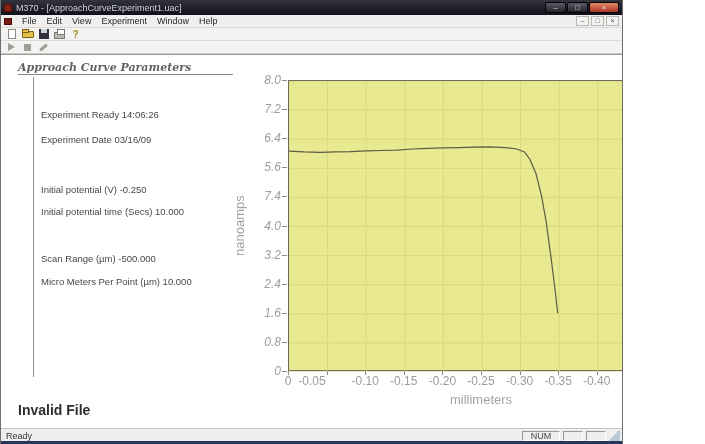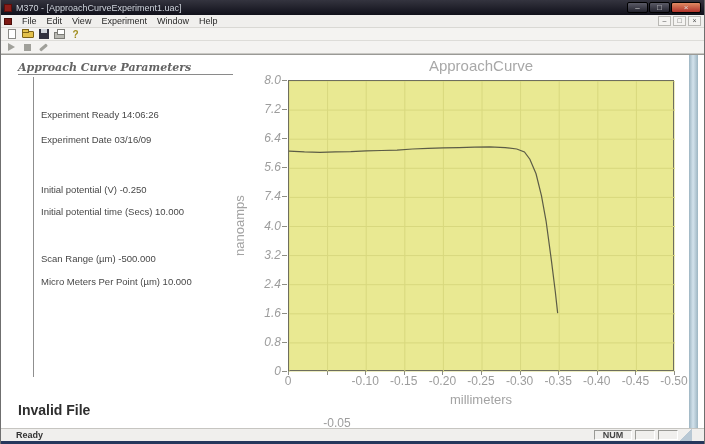--- a/index.html
+++ b/index.html
@@ -1,18 +1,18 @@
 <!DOCTYPE html>
 <html><head>
 <meta charset="utf-8">
 <style>
   * { margin:0; padding:0; box-sizing:border-box; }
   html,body { width:705px; height:444px; }
   body { font-family:"Liberation Sans", sans-serif; }
-  .screen { position:relative; width:705px; height:444px; background:#7dd3fc; overflow:hidden;
+  .screen { position:relative; width:623px; height:444px; background:#7dd3fc; overflow:hidden;
             border-left:1px solid #6f6f6f; border-right:1px solid #6f6f6f; }
 
   
   .titlebar { position:absolute; left:0; top:0; width:100%; height:15px;
     background:linear-gradient(#34343f,#10101a); display:flex; align-items:center; padding:0 3px; }
   .app-icon { width:8px; height:8px; background:#8c1d18; border:1px solid #5a0f0c; margin-right:4px; flex:0 0 auto; }
   .title-text { color:#cdd2da; font-size:9px; white-space:nowrap; overflow:hidden; }
   .win-btns { margin-left:auto; display:flex; }
   .wbtn { width:21px; height:11px; font-size:8px; line-height:10px; text-align:center;
     color:#ddd; border:1px solid #000; border-radius:2px; margin-left:1px;
@@ -75,22 +75,22 @@
   .y-tickmark { position:absolute; width:5px; height:1px; background:#8e8e86; left:281px; }
   .x-tick { position:absolute; width:44px; text-align:center; font-size:12px; color:#9d9d9d; top:319px; }
   .x-tickmark { position:absolute; width:1px; height:4px; background:#8e8e86; top:316px; }
 
   
   .scrollstrip { position:absolute; left:688px; top:0; width:9px; height:374px;
     background:linear-gradient(90deg,#9db5c2,#d3e2ec 45%,#9db5c2); }
 
   
   .statusbar { position:absolute; left:0; top:428px; width:100%; height:13px; background:#f0efed;
-    border-top:1px solid #c6c5c1; display:flex; align-items:center; font-size:9px; color:#333;
-    padding:0 12px;font-weight:bold; }
+    border-top:1px solid #c6c5c1; display:flex; align-items:flex-end; font-size:9px; color:#333;
+    padding:0 2px; }
   .status-left { padding-left:3px; }
   .pane { height:10px; border:1px solid; border-color:#9a9a96 #ffffff #ffffff #9a9a96;
     margin-left:3px; text-align:center; line-height:9px; color:#444; }
   .pane.num { width:38px; margin-left:auto; }
   .pane.small { width:20px; }
   .grip { width:12px; height:12px; margin-left:2px;
     background:linear-gradient(135deg,transparent 50%,#b8c8d4 50%); }
   .bottomband { position:absolute; left:0; top:441px; width:100%; height:3px; background:#25375c; }
 </style>
 </head>
@@ -158,21 +158,20 @@
     <div class="param-header">Approach Curve Parameters</div>
     <div class="vrule"></div>
     <div class="param p1">Experiment Ready 14:06:26</div>
     <div class="param p2">Experiment Date 03/16/09</div>
     <div class="param p3">Initial potential (V) -0.250</div>
     <div class="param p4">Initial potential time (Secs) 10.000</div>
     <div class="param p5">Scan Range (µm) -500.000</div>
     <div class="param p6">Micro Meters Per Point (µm) 10.000</div>
     <div class="invalid">Invalid File</div>
 
-    <div class="chart-title">ApproachCurve</div>
     <div class="ylab">nanoamps</div>
     <div class="plot">
       <svg id="plot-svg" viewBox="0 0 386 291" preserveAspectRatio="none">
           <line x1="0" y1="0" x2="0" y2="291" stroke="#d8d87e" stroke-width="1"></line>
           <line x1="38.6" y1="0" x2="38.6" y2="291" stroke="#d8d87e" stroke-width="1"></line>
           <line x1="77.2" y1="0" x2="77.2" y2="291" stroke="#d8d87e" stroke-width="1"></line>
           <line x1="115.8" y1="0" x2="115.8" y2="291" stroke="#d8d87e" stroke-width="1"></line>
           <line x1="154.4" y1="0" x2="154.4" y2="291" stroke="#d8d87e" stroke-width="1"></line>
           <line x1="193" y1="0" x2="193" y2="291" stroke="#d8d87e" stroke-width="1"></line>
           <line x1="231.6" y1="0" x2="231.6" y2="291" stroke="#d8d87e" stroke-width="1"></line>
@@ -214,21 +213,21 @@
       <div class="y-tick" style="top: 105.3px;">5.6</div>
       <div class="y-tickmark" style="top: 112.3px;"></div>
       <div class="y-tick" style="top: 76.2px;">6.4</div>
       <div class="y-tickmark" style="top: 83.2px;"></div>
       <div class="y-tick" style="top: 47.1px;">7.2</div>
       <div class="y-tickmark" style="top: 54.1px;"></div>
       <div class="y-tick" style="top: 18px;">8.0</div>
       <div class="y-tickmark" style="top: 25px;"></div>
       <div class="x-tick" style="left: 265px;">0</div>
       <div class="x-tickmark" style="left: 287px;"></div>
-      <div class="x-tick" style="left: 314px; margin-top: 42px;">-0.05</div>
+      <div class="x-tick" style="left: 289px;">-0.05</div>
       <div class="x-tickmark" style="left: 325.6px;"></div>
       <div class="x-tick" style="left: 342.2px;">-0.10</div>
       <div class="x-tickmark" style="left: 364.2px;"></div>
       <div class="x-tick" style="left: 380.8px;">-0.15</div>
       <div class="x-tickmark" style="left: 402.8px;"></div>
       <div class="x-tick" style="left: 419.4px;">-0.20</div>
       <div class="x-tickmark" style="left: 441.4px;"></div>
       <div class="x-tick" style="left: 458px;">-0.25</div>
       <div class="x-tickmark" style="left: 480px;"></div>
       <div class="x-tick" style="left: 496.6px;">-0.30</div>

